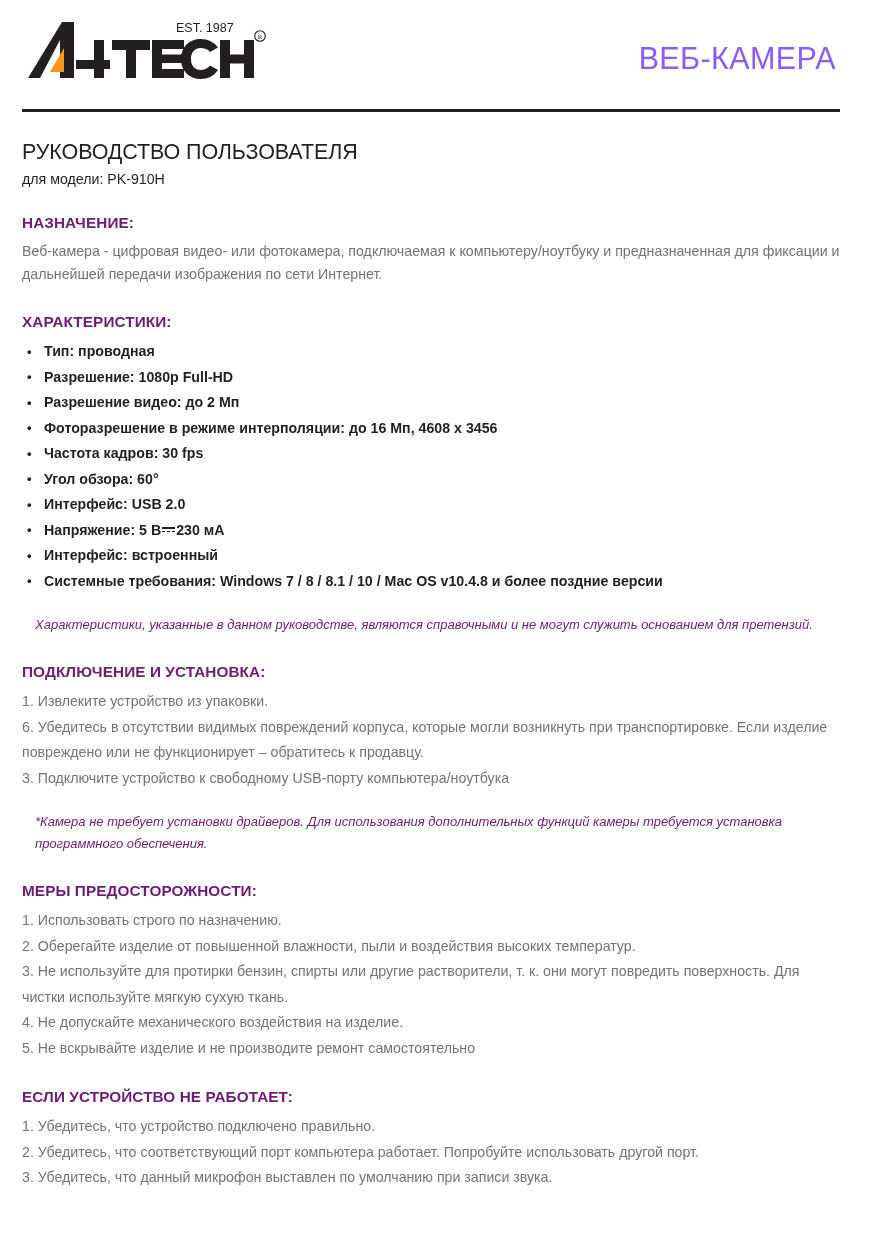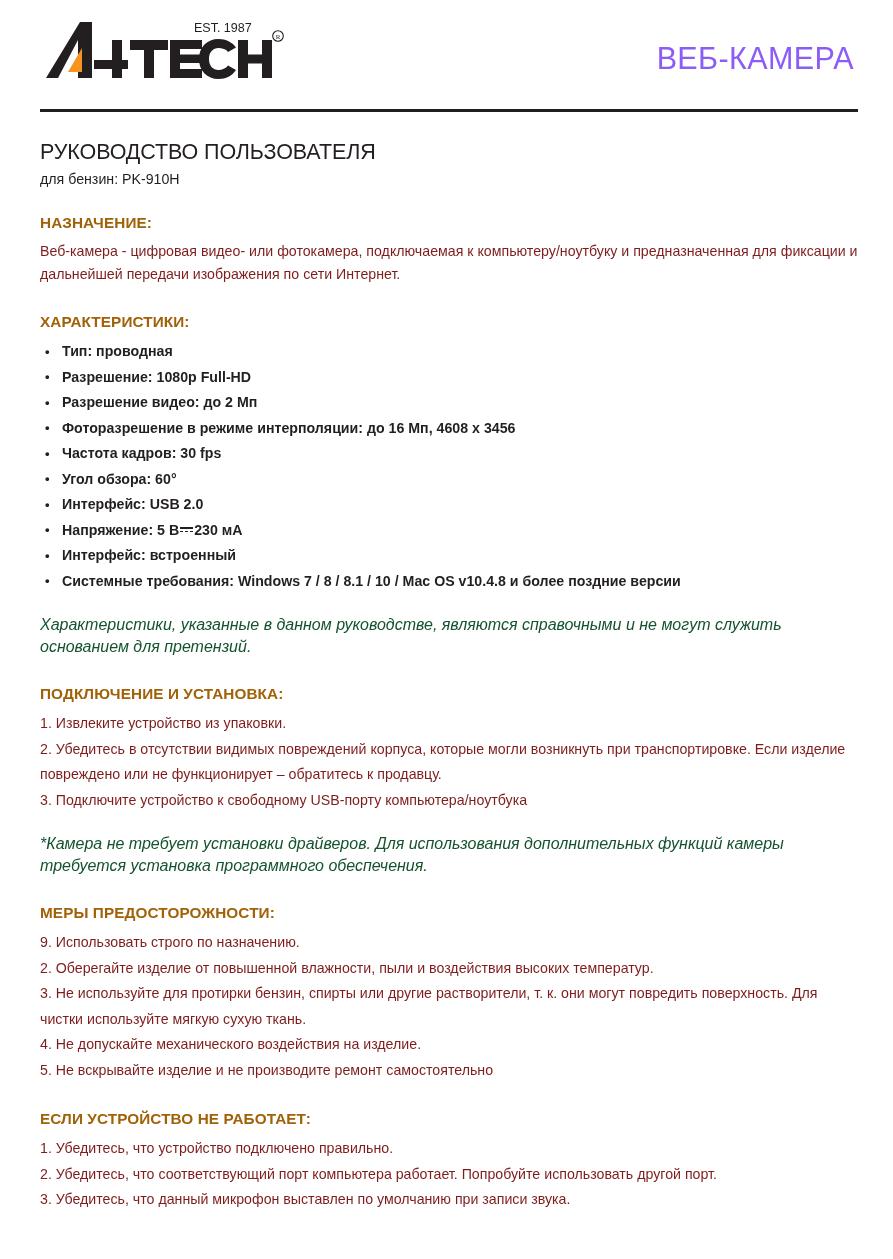--- a/index.html
+++ b/index.html
@@ -15,21 +15,21 @@
     position: relative;
     width: 893px;
     height: 1259px;
     background: #ffffff;
     overflow: hidden;
     box-sizing: border-box;
     padding: 0;
   }
   .content {
     position: absolute;
-    left: 40px;
+    left: 22px;
     top: 0;
     width: 818px;
   }
 
   
   .header {
     position: relative;
     height: 86px;
     display: flex;
     align-items: flex-end;
@@ -74,27 +74,27 @@
     color: #231f20;
   }
   .sec {
     margin-top: 27px;
   }
   .sec-head {
     font-size: 15.3px;
     font-weight: 700;
     letter-spacing: 0.1px;
     margin: 0 0 8px 0;
-    color: #a16207;
+    color: #701a75;
   }
   .para {
     font-size: 14.2px;
     line-height: 23px;
     margin: 0;
-    color: #7f1d1d;
+    color: #737373;
   }
   ul.speclist {
     list-style: none;
     margin: 0;
     padding: 0;
     font-weight: bold;
   }
   ul.speclist li {
     position: relative;
     font-size: 14.2px;
@@ -127,25 +127,25 @@
     display: block;
   }
   .dc-sym i.top { top: 3px; }
   .dc-sym i.bot {
     top: 6.6px;
     background: none;
     border-top: 1.6px dashed #231f20;
     height: 0;
   }
   .note {
-    font-size: 16px;
+    font-size: 13px;
     font-style: italic;
     line-height: 22px;
-    margin: 0;
-    color: #14532d;
+    margin: 13px;
+    color: #701a75;
   }
   .note-block { margin-top: 20px; }
   .steps .para { line-height: 25.5px; }
 </style>
 </head>
 <body>
 
 <div class="page">
   <div class="content">
 
@@ -174,21 +174,21 @@
           <text x="236" y="23.4" text-anchor="middle" font-family="'Liberation Serif', serif" font-size="7" fill="#231f20">R</text>
         </svg>
       </div>
 
       <div class="header-title">ВЕБ-КАМЕРА</div>
     </div>
 
     <div class="rule"></div>
 
     <h1 class="doc-title">РУКОВОДСТВО ПОЛЬЗОВАТЕЛЯ</h1>
-    <div class="doc-sub">для бензин: PK-910H</div>
+    <div class="doc-sub">для модели: PK-910H</div>
 
     <div class="sec">
       <h2 class="sec-head">НАЗНАЧЕНИЕ:</h2>
       <p class="para">Веб-камера - цифровая видео- или фотокамера, подключаемая к компьютеру/ноутбуку и предназначенная для фиксации и дальнейшей передачи изображения по сети Интернет.</p>
     </div>
 
     <div class="sec">
       <h2 class="sec-head">ХАРАКТЕРИСТИКИ:</h2>
       <ul class="speclist">
         <li>Тип: проводная</li>
@@ -201,28 +201,28 @@
         <li><span>Напряжение: 5 В</span><span class="dc-sym"><i class="top"></i><i class="bot"></i></span><span>230 мА</span></li>
         <li>Интерфейс: встроенный</li>
         <li>Системные требования: Windows 7 / 8 / 8.1 / 10 / Mac OS v10.4.8 и более поздние версии</li>
       </ul>
       <p class="note note-block">Характеристики, указанные в данном руководстве, являются справочными и не могут служить основанием для претензий.</p>
     </div>
 
     <div class="sec steps">
       <h2 class="sec-head">ПОДКЛЮЧЕНИЕ И УСТАНОВКА:</h2>
       <p class="para">1. Извлеките устройство из упаковки.</p>
-      <p class="para">2. Убедитесь в отсутствии видимых повреждений корпуса, которые могли возникнуть при транспортировке. Если изделие повреждено или не функционирует – обратитесь к продавцу.</p>
+      <p class="para">6. Убедитесь в отсутствии видимых повреждений корпуса, которые могли возникнуть при транспортировке. Если изделие повреждено или не функционирует – обратитесь к продавцу.</p>
       <p class="para">3. Подключите устройство к свободному USB-порту компьютера/ноутбука</p>
       <p class="note note-block">*Камера не требует установки драйверов. Для использования дополнительных функций камеры требуется установка программного обеспечения.</p>
     </div>
 
     <div class="sec steps">
       <h2 class="sec-head">МЕРЫ ПРЕДОСТОРОЖНОСТИ:</h2>
-      <p class="para">9. Использовать строго по назначению.</p>
+      <p class="para">1. Использовать строго по назначению.</p>
       <p class="para">2. Оберегайте изделие от повышенной влажности, пыли и воздействия высоких температур.</p>
       <p class="para">3. Не используйте для протирки бензин, спирты или другие растворители, т. к. они могут повредить поверхность. Для чистки используйте мягкую сухую ткань.</p>
       <p class="para">4. Не допускайте механического воздействия на изделие.</p>
       <p class="para">5. Не вскрывайте изделие и не производите ремонт самостоятельно</p>
     </div>
 
     <div class="sec steps">
       <h2 class="sec-head">ЕСЛИ УСТРОЙСТВО НЕ РАБОТАЕТ:</h2>
       <p class="para">1. Убедитесь, что устройство подключено правильно.</p>
       <p class="para">2. Убедитесь, что соответствующий порт компьютера работает. Попробуйте использовать другой порт.</p>

